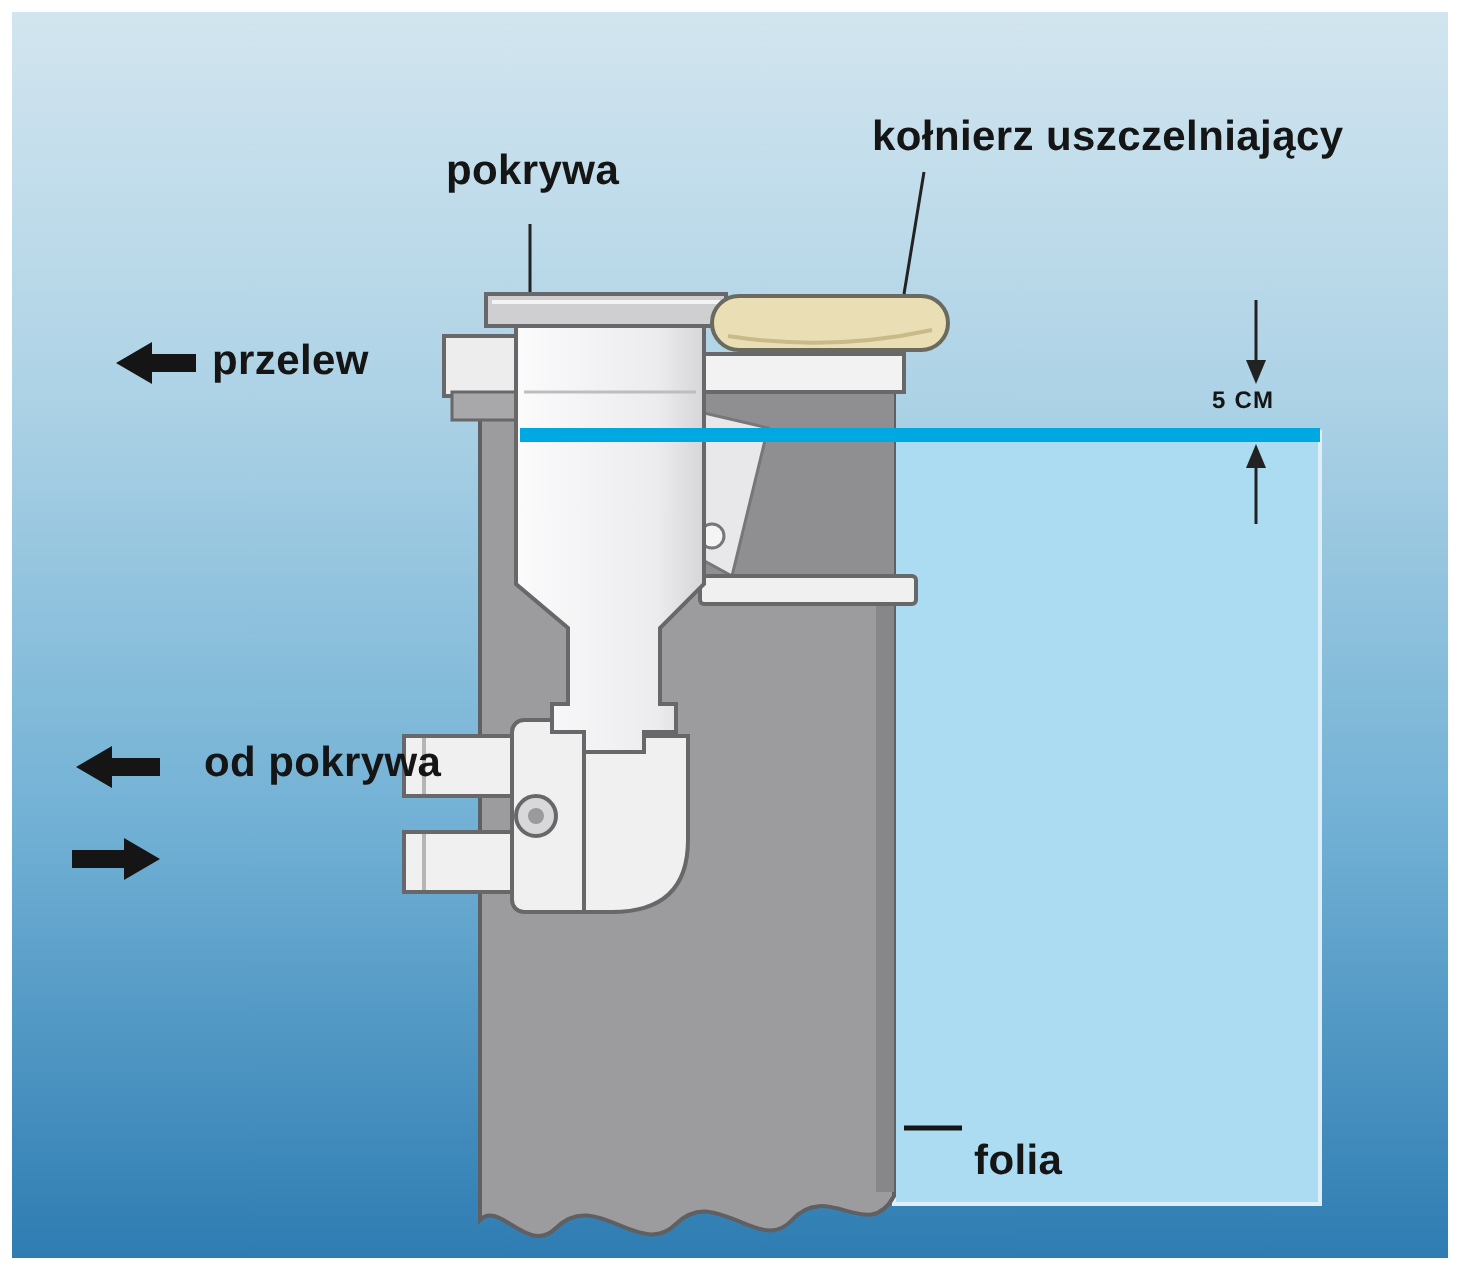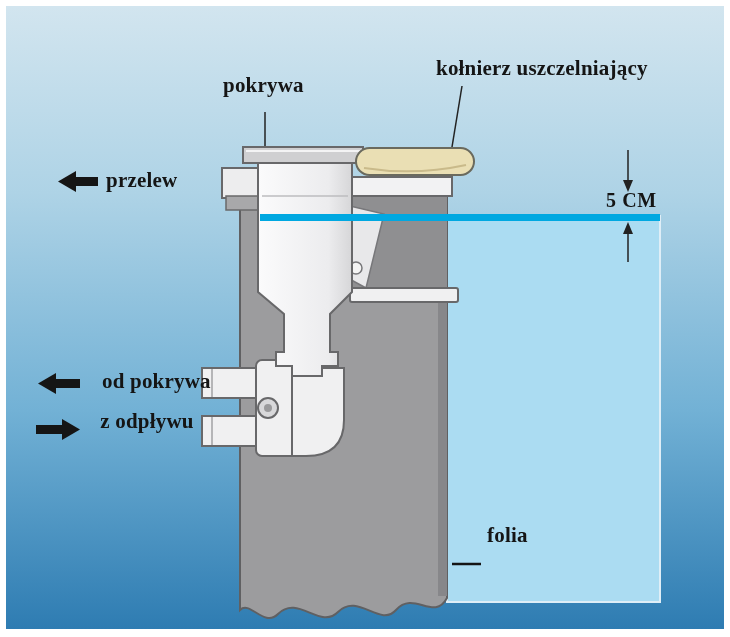--- a/index.html
+++ b/index.html
@@ -1,41 +1,41 @@
 <!DOCTYPE html>
 <html><head>
 <meta charset="utf-8">
 <style>
   html,body{margin:0;padding:0;background:#ffffff;}
   .frame{
     position:relative;
     width:730px;height:637px;
     background:#ffffff;
     overflow:hidden;
-    font-family:Liberation Serif, serif;
+    font-family:Liberation Sans, sans-serif;
   }
   .scene{
     position:absolute;
     left:6px;top:6px;right:6px;bottom:8px;
     background:linear-gradient(180deg,#d2e5ef 0%,#aed3e6 30%,#72b1d5 65%,#2e7cb2 100%);
   }
   .diagram-svg{
     position:absolute;left:0;top:0;width:730px;height:637px;
   }
   .label{
     position:absolute;
     color:#151515;
     font-weight:700;
     font-size:21px;
     line-height:23px;
     white-space:nowrap;
     letter-spacing:0.2px;
   }
   .label-small{
-    font-size:20px;
+    font-size:12px;
     letter-spacing:0.6px;
   }
   .label-center{text-align:center;white-space:normal;width:118px;}
 </style>
 </head>
 <body>
 
 <div class="frame">
   <div class="scene"></div>
 
@@ -110,16 +110,15 @@
       <polygon points="80,429.5 62,419 62,440" fill="#151515"></polygon>
     </g>
   </svg>
 
   <div class="label" style="left:436px;top:57px;">kołnierz uszczelniający</div>
   <div class="label" style="left:223px;top:74px;">pokrywa</div>
   <div class="label" style="left:106px;top:169px;">przelew</div>
   <div class="label label-small" style="left:606px;top:189px;">5 CM</div>
   <div class="label" style="left:102px;top:370px;">od pokrywa</div>
   <div class="label label-center" style="left:88px;top:410px;">
-    <div>z odpływu</div>
   </div>
-  <div class="label" style="left:487px;top:524px;">folia</div>
+  <div class="label" style="left:487px;top:569px;">folia</div>
 </div>
 
 </body></html>

